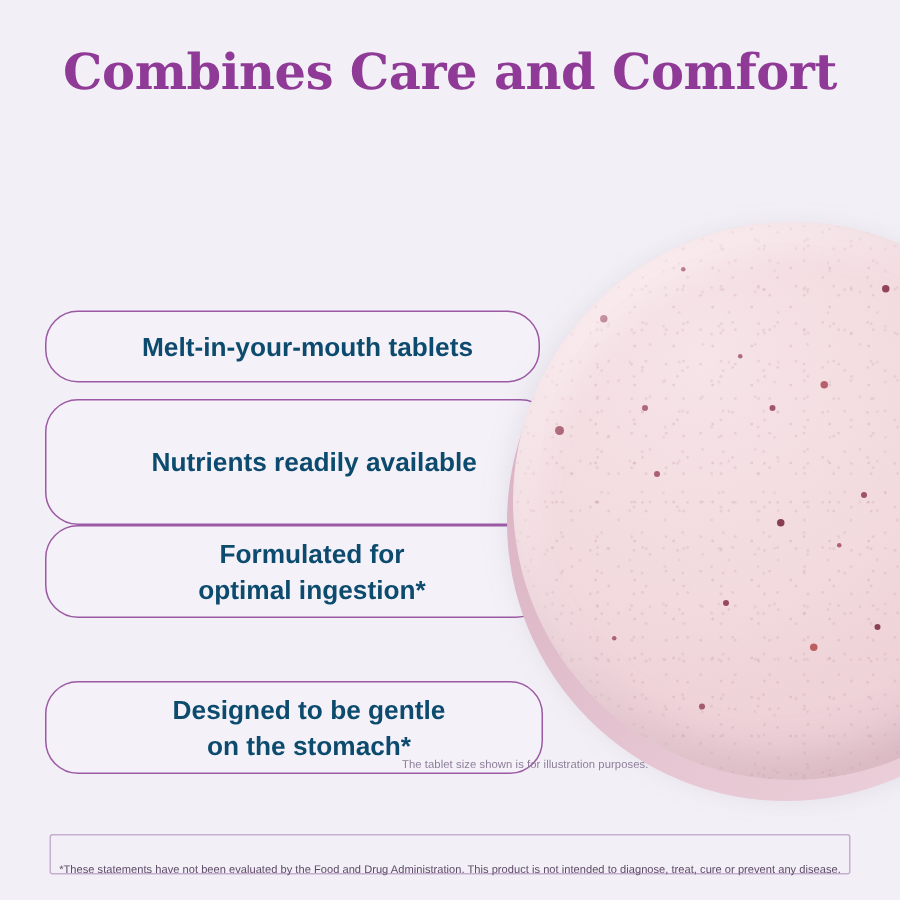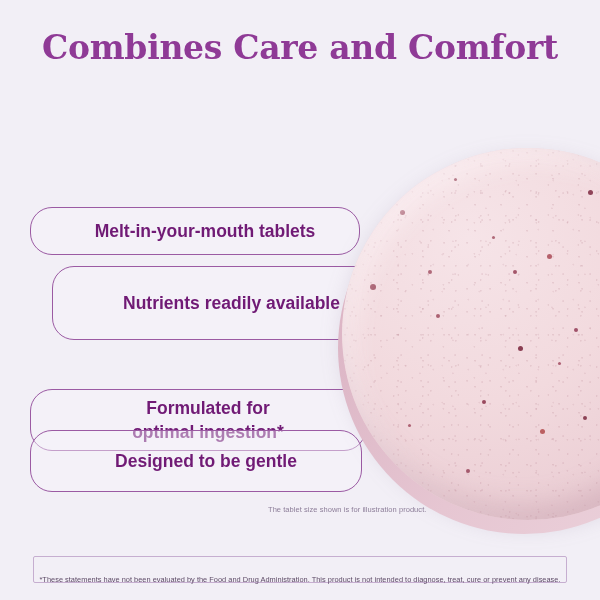--- a/index.html
+++ b/index.html
@@ -123,35 +123,35 @@
   .feature {
     position: absolute;
     left: 30px;
     box-sizing: border-box;
     border: 1px solid #9b5aa3;
     border-radius: 22px;
     background: rgba(247,244,250,0.45);
     display: flex;
     align-items: center;
     justify-content: center;
-    color: #701a75;
+    color: #0c4a6e;
     font-family: "Liberation Sans", sans-serif;
     font-weight: 700;
     font-size: 17.5px;
     line-height: 24px;
     text-align: center;
     padding: 0 26px 0 46px;
   }
   .feature .txt { display: block; }
   .feature .txt span { display: block; }
 
   #feature-0 { top: 207px;  width: 330px; height: 48px; }
-  #feature-1 { top: 266px;  width: 339px; height: 74px; margin-left: 22px; }
-  #feature-2 { top: 350px;  width: 336px; height: 62px; margin-top: 39px; }
-  #feature-3 { top: 430px;  width: 332px; height: 62px; border-radius: 22px; }
+  #feature-1 { top: 266px;  width: 339px; height: 84px; }
+  #feature-2 { top: 350px;  width: 336px; height: 62px; }
+  #feature-3 { top: 454px;  width: 332px; height: 62px; border-radius: 22px; }
 
   
   .illus-note {
     position: absolute;
     left: 268px;
     top: 505px;
     font-size: 7.5px;
     line-height: 10px;
     color: #8d7e99;
     letter-spacing: 0.05px;
@@ -203,20 +203,21 @@
   <div class="feature" id="feature-2">
     <span class="txt">
       <span>Formulated for</span>
       <span>optimal ingestion*</span>
     </span>
   </div>
 
   <div class="feature" id="feature-3">
     <span class="txt">
       <span>Designed to be gentle</span>
+      <span>on the stomach*</span>
     </span>
   </div>
 
   <div class="tablet-wrap">
     <div class="tablet-shadow"></div>
     <div class="tablet-edge"></div>
     <div class="tablet-face">
       <div class="speck" style="left:58px;  top:62px;  width:5px; height:5px; background:#a4586a;"></div>
       <div class="speck" style="left:112px; top:30px;  width:3px; height:3px; background:#9c4f62;"></div>
       <div class="speck" style="left:171px; top:122px; width:4px; height:4px; background:#a3566a;"></div>
@@ -236,19 +237,19 @@
       <div class="speck" style="left:66px;  top:276px; width:3px; height:3px; background:#ae6374;"></div>
       <div class="speck" style="left:150px; top:88px;  width:3px; height:3px; background:#b06a79;"></div>
       <div class="speck" style="left:216px; top:214px; width:3px; height:3px; background:#ad6173;"></div>
     </div>
   </div>
 
   <div class="heading">
     <span class="line">Combines Care and Comfort</span>
   </div>
 
-  <div class="illus-note">The tablet size shown is for illustration product.</div>
+  <div class="illus-note">The tablet size shown is for illustration purposes.</div>
 
   <div class="footer-box">
     <span class="footer-text">*These statements have not been evaluated by the Food and Drug Administration. This product is not intended to diagnose, treat, cure or prevent any disease.</span>
   </div>
 
 </div>
 
 </body></html>

